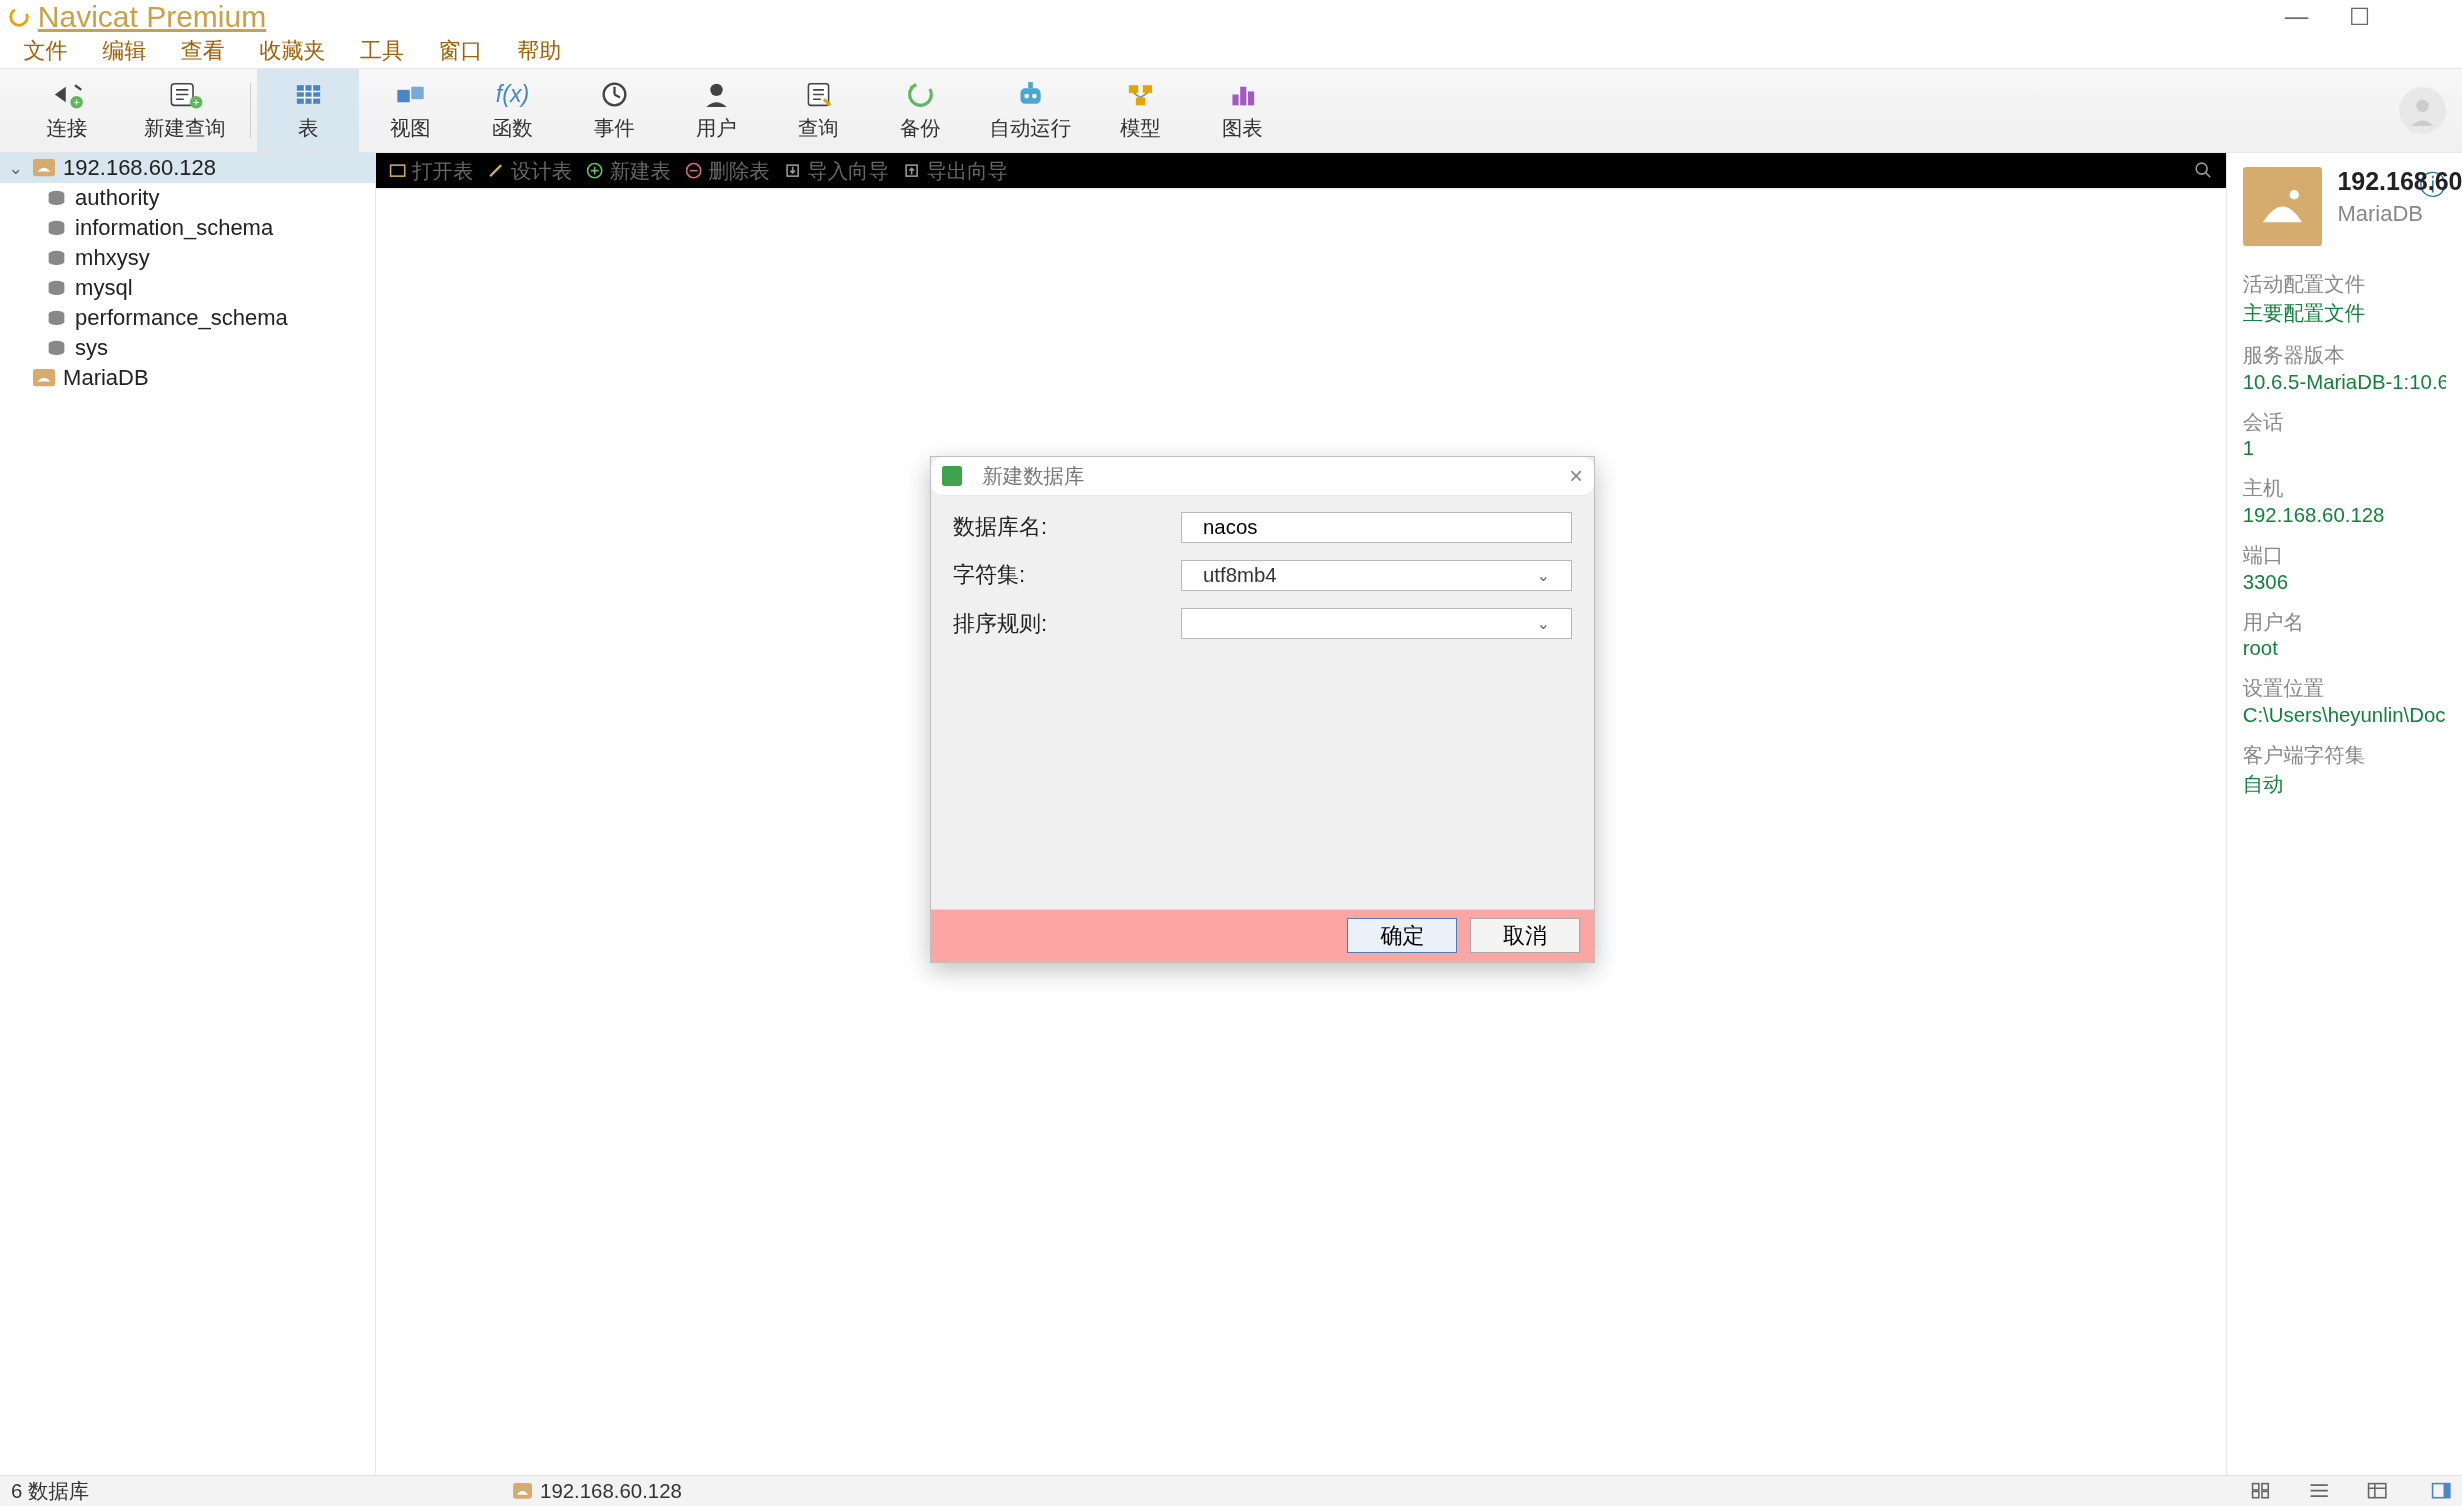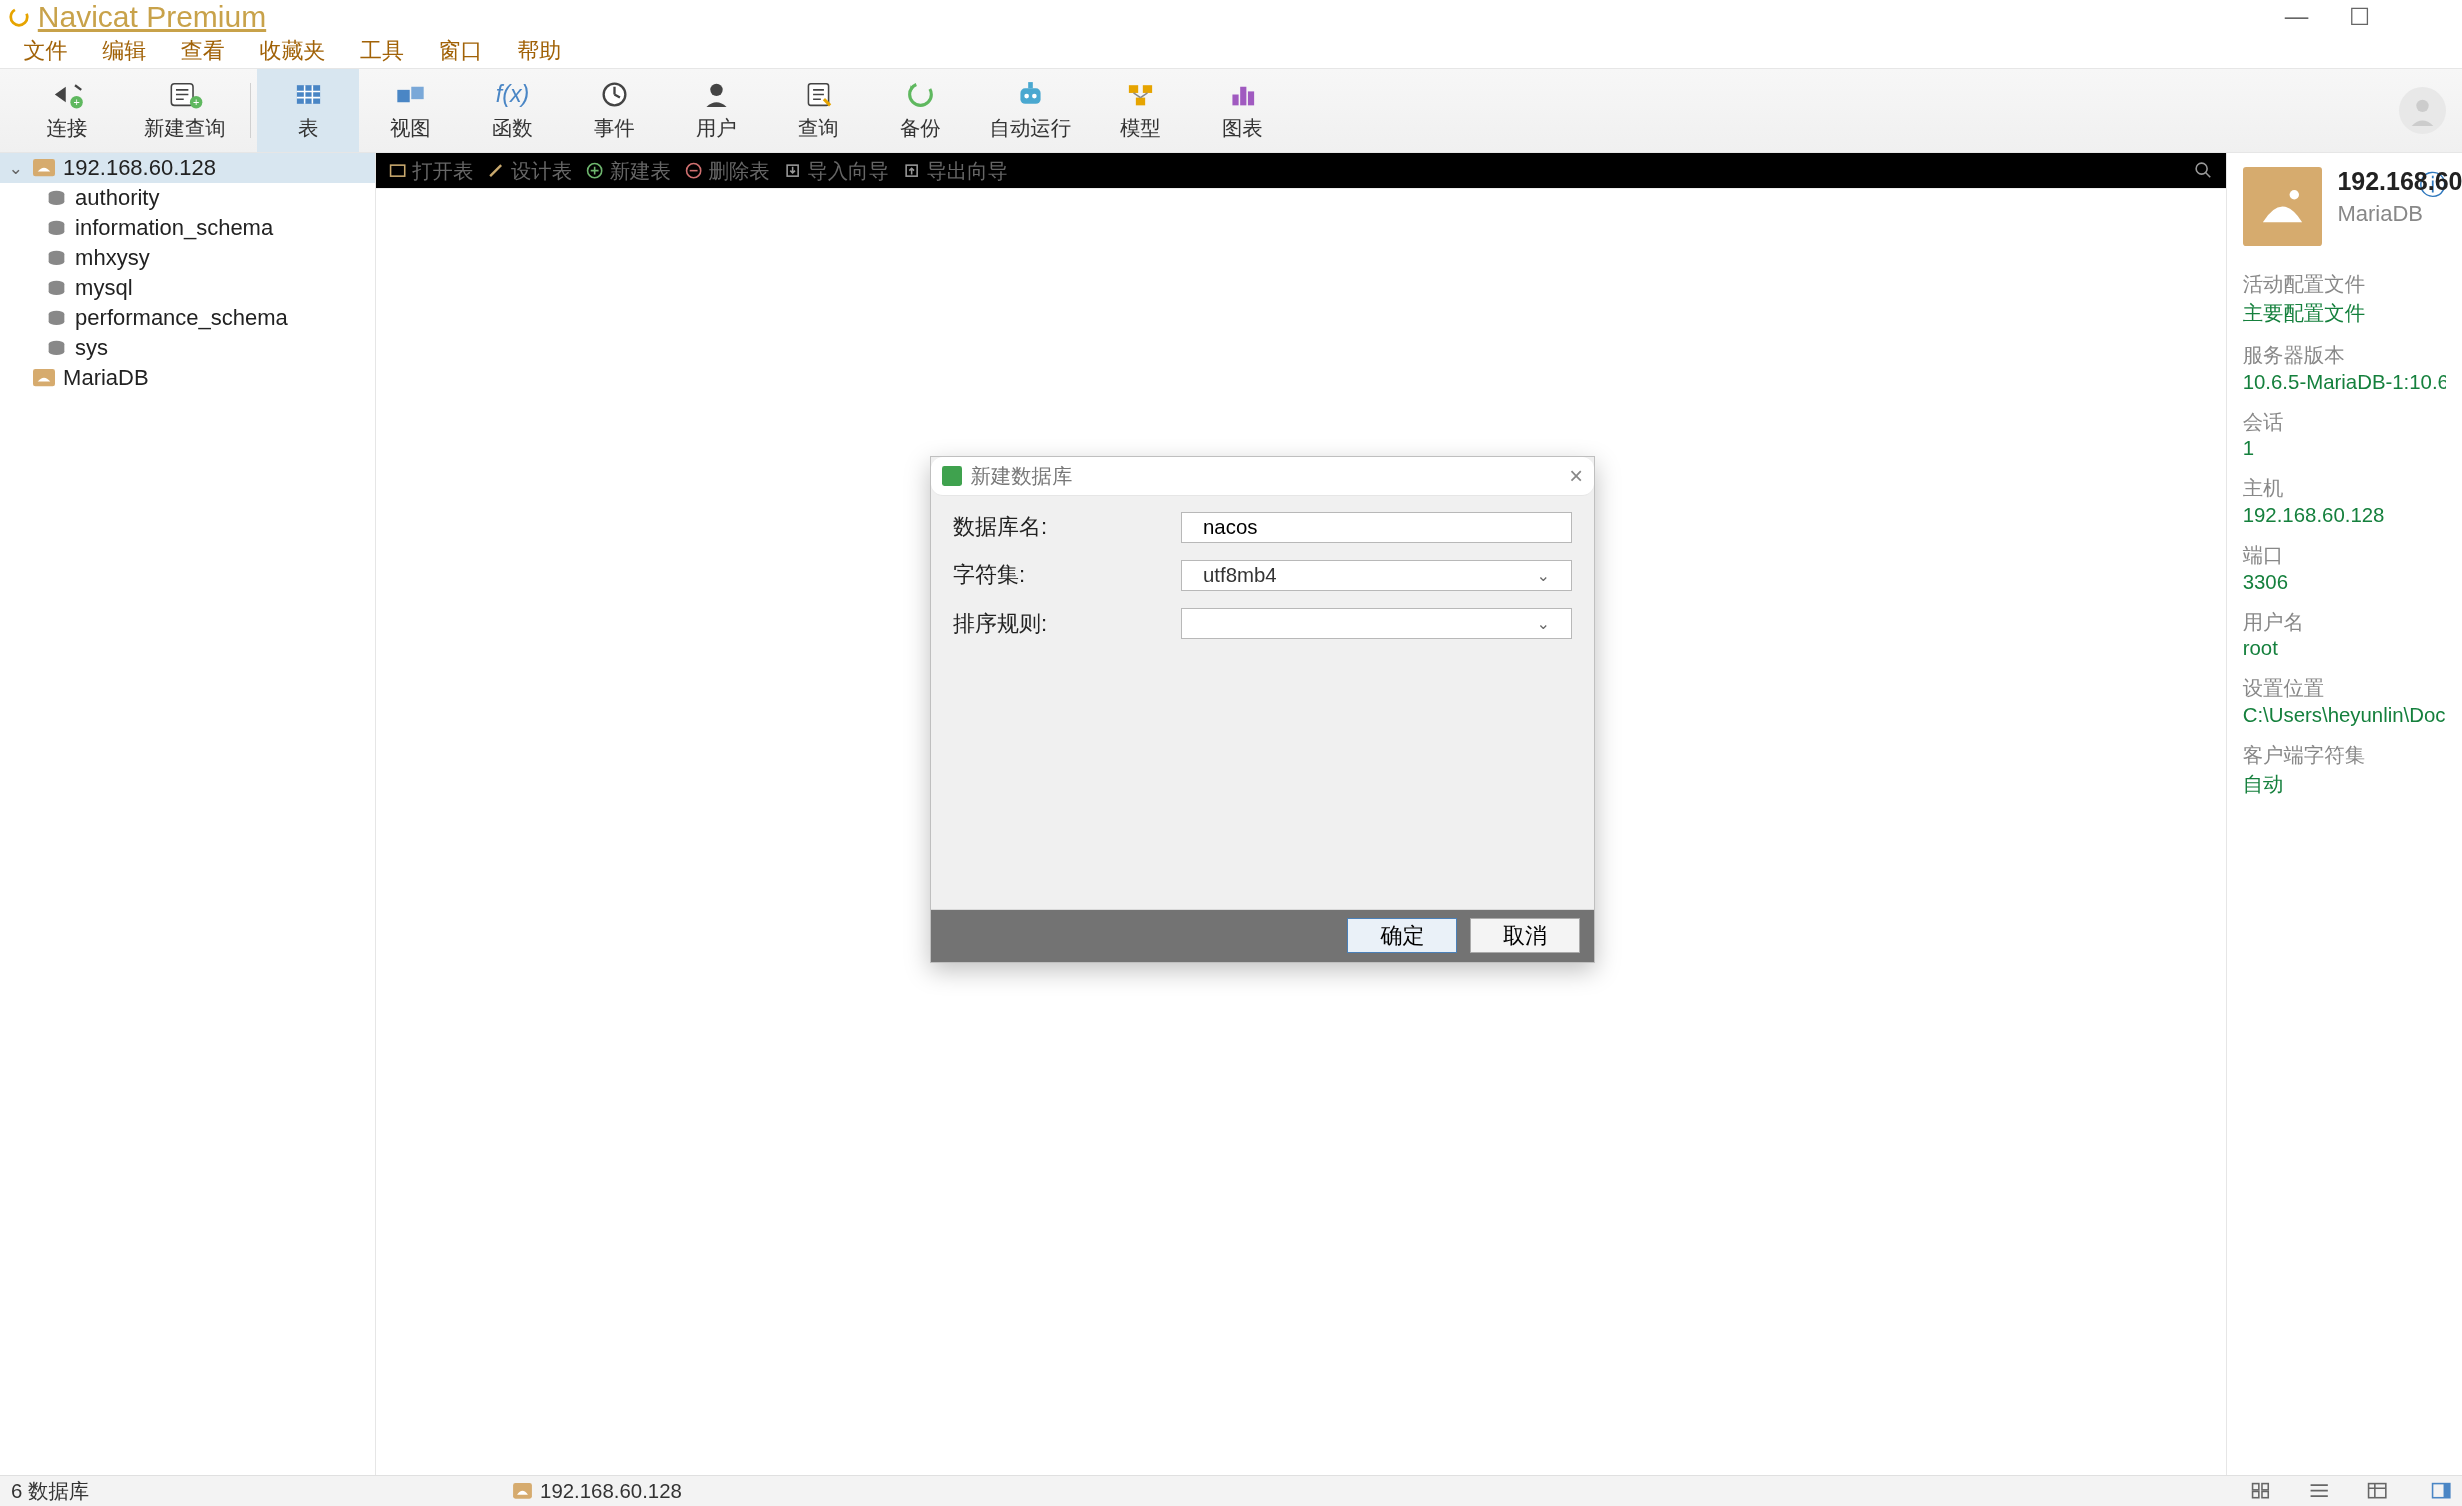--- a/index.html
+++ b/index.html
@@ -50,35 +50,35 @@
 .conn-header { display:flex; gap:15.7px; align-items:flex-start; margin-bottom:23.6px; }
 .conn-header .big-ico { width:79px; height:79px; background:#d6ab6e; display:flex; align-items:center; justify-content:center; border-radius:3.1px; flex-shrink:0; }
 .conn-header .conn-title { font-size:25px; font-weight:bold; color:#222; white-space:nowrap; }
 .conn-header .conn-sub { color:#888; font-size:22px; margin-top:4.7px; }
 .kv { margin-bottom:14px; }
 .kv .k { color:#888; font-size:20.4px; }
 .kv .v { color:#15803d; font-size:20.4px; margin-top:1.6px; white-space:nowrap; overflow:hidden; }
 
 
 .dialog { position:absolute; left:930px; top:456px; width:665px; background:#f0f0f0; border:0.8px solid #bfbfbf; box-shadow:0 7.9px 23.6px rgba(0,0,0,.25); }
-.dlg-title { height:39px; display:flex; align-items:center; padding:0 11px; background:#fff; border-bottom:0.8px solid #e6e6e6; gap:8px;border-radius:12px; }
+.dlg-title { height:39px; display:flex; align-items:center; padding:0 11px; background:#fff; border-bottom:0.8px solid #e6e6e6; gap:20px;border-radius:12px; }
 .dlg-title .dlg-ico { width:20.4px; height:20.4px; background:#3fa24e; border-radius:2.4px; }
 .dlg-title .ttl { color:#777; font-size:20.4px; }
 .dlg-title .spacer { flex:1; }
 .dlg-title .x { color:#888; font-size:23.6px; }
 .dlg-tabs { display:flex; height:44px; background:#f7f7f7; border-bottom:0.8px solid #d9d9d9; }
 .dlg-tab { padding:11px 23.6px; font-size:22px; color:#444; }
 .dlg-tab.active { background:#f0f0f0; border-right:0.8px solid #d9d9d9; border-bottom:1.6px solid #f0f0f0; margin-bottom:-0.8px; }
 .dlg-body { padding:15.7px 22px 252px 22px; background:#f0f0f0; }
 .form-row { display:flex; align-items:center; margin-bottom:17.3px; }
 .form-row .lbl { width:228px; color:#222; font-size:22px; }
 .form-row input, .form-row .combo { flex:1; height:31px; border:0.8px solid #b8b8b8; background:#fff; padding:0 21px; font-size:20.4px; }
 .form-row .combo { display:flex; align-items:center; justify-content:space-between; }
 .form-row .combo .caret { color:#666; font-size:15.7px; }
-.dlg-footer { height:53px; display:flex; align-items:center; justify-content:flex-end; gap:12.6px; padding:0 14px; background:#737373; border-top:0.8px solid #d9d9d9; }
+.dlg-footer { height:53px; display:flex; align-items:center; justify-content:flex-end; gap:12.6px; padding:0 14px; background:#fca5a5; border-top:0.8px solid #d9d9d9; }
 .dlg-footer button { width:110px; height:35px; border:0.8px solid #aaa; background:#f4f4f4; font-size:22px; }
 .dlg-footer button.primary { border:1.6px solid #4a80b8; background:#eaf1f8; }
 
 
 .statusbar { position:absolute; left:0; right:0; bottom:0; height:31px; background:#f3f3f3; border-top:0.8px solid #e0e0e0; display:flex; align-items:center; padding:8px 11px; gap:31px; font-size:20.4px; color:#333; }
 .statusbar .spacer { flex:1; }
 
 svg { display:block; }
 </style>
 </head>

